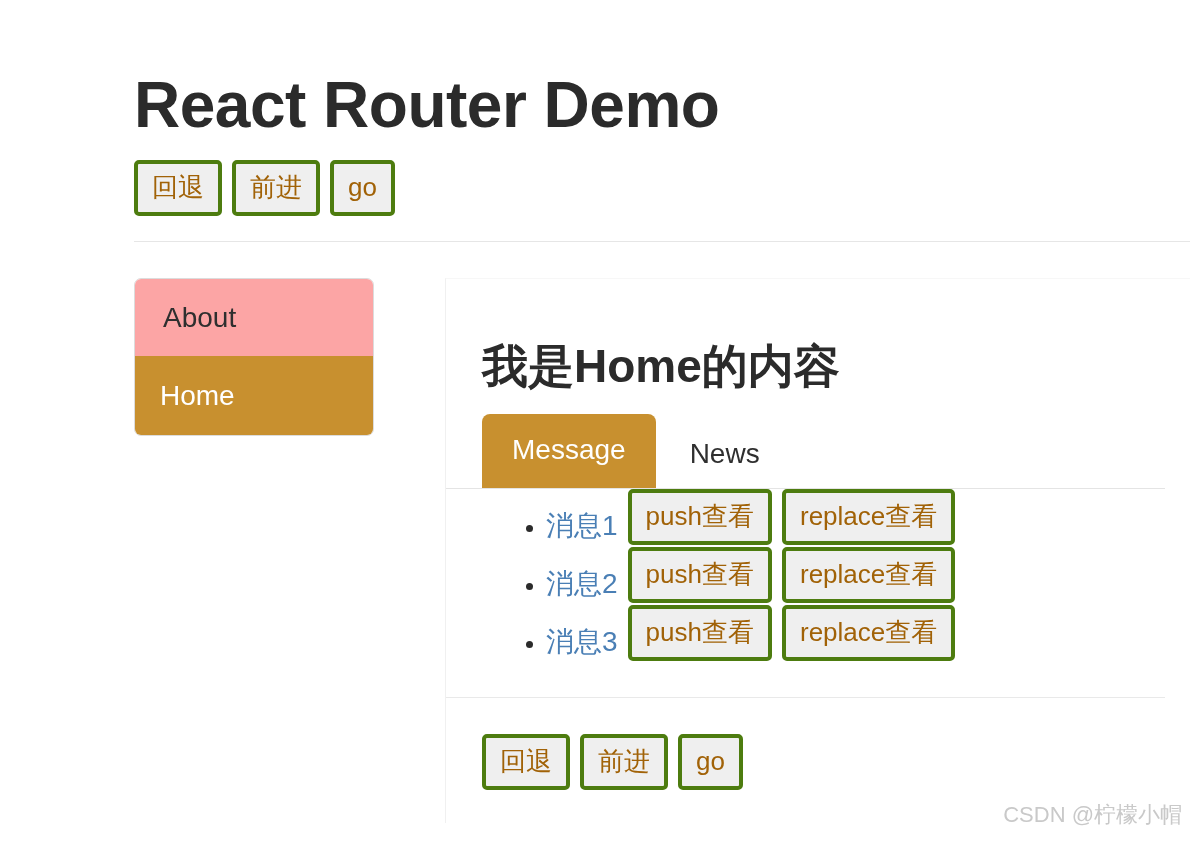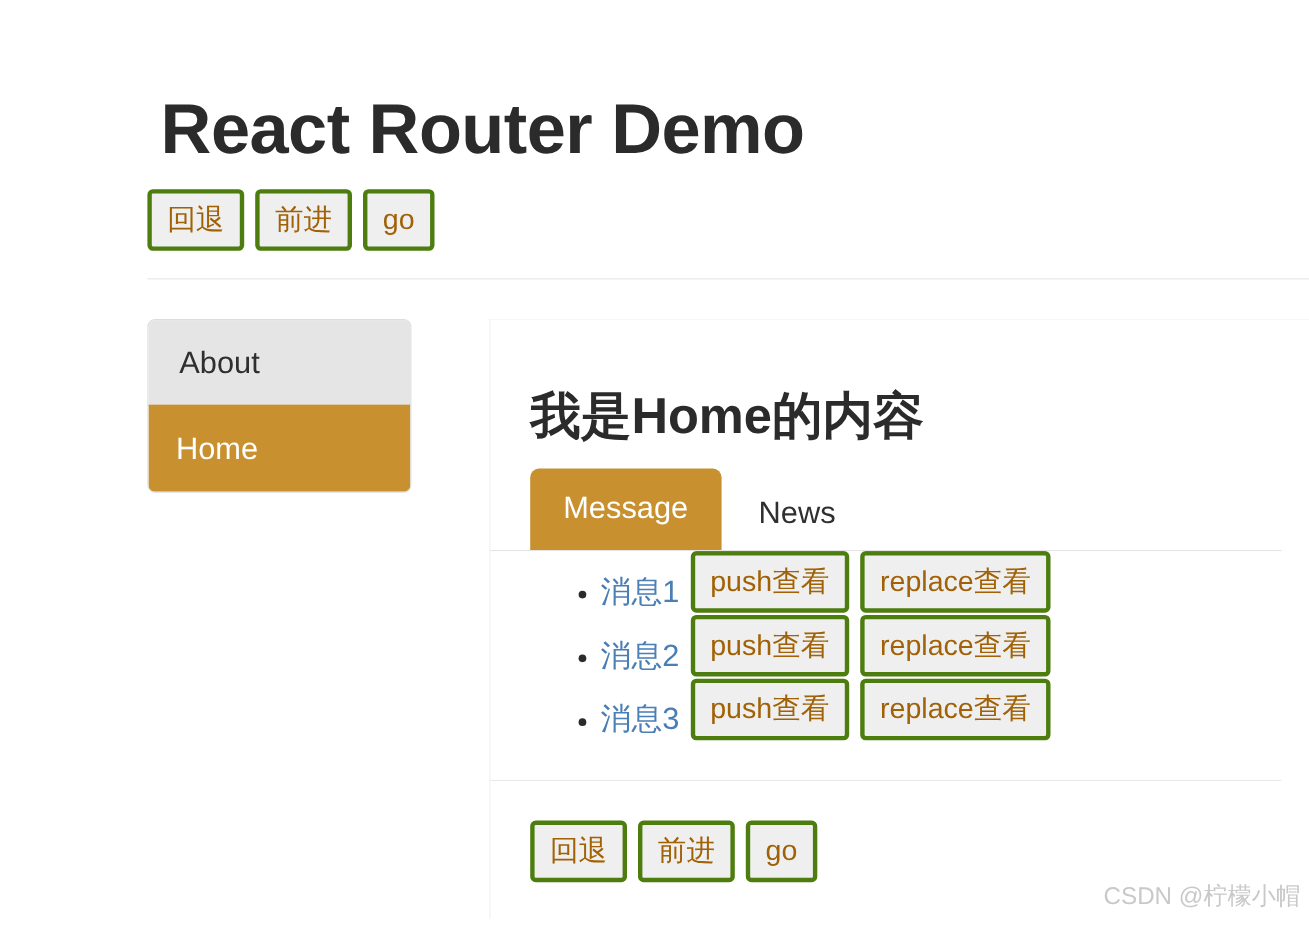--- a/index.html
+++ b/index.html
@@ -18,21 +18,21 @@
 
   .page {
     position: absolute;
     left: 134px;
     top: 0;
     width: 1056px;
   }
 
   
   .app-title {
-    margin: 12px;
+    margin: 0;
     padding-top: 68px;
     font-size: 64px;
     line-height: 1.18;
     font-weight: 700;
     letter-spacing: -0.5px;
     color: #2b2b2b;
     white-space: nowrap;
   }
 
   .top-nav-buttons {
@@ -79,21 +79,21 @@
     box-sizing: border-box;
   }
   .nav-item {
     display: block;
     padding: 22px 0 22px 28px;
     font-size: 28px;
     line-height: 1.2;
     color: #2f2f2f;
     text-decoration: none;
     cursor: pointer;
-    background: #e5e5e5;
+    background: #fca5a5;
     box-sizing: border-box;
   }
   .nav-item + .nav-item { border-top: 1px solid #e2e2e2; }
   .nav-item.active {
     background: #c8902f;
     color: #ffffff;
     border-top-color: #c8902f;
     padding-left: 25px;
   }
 

